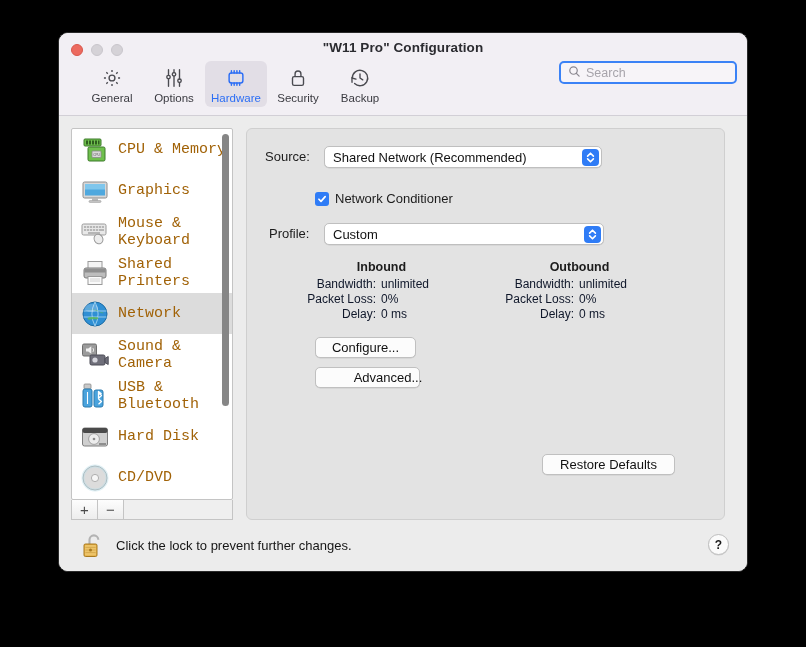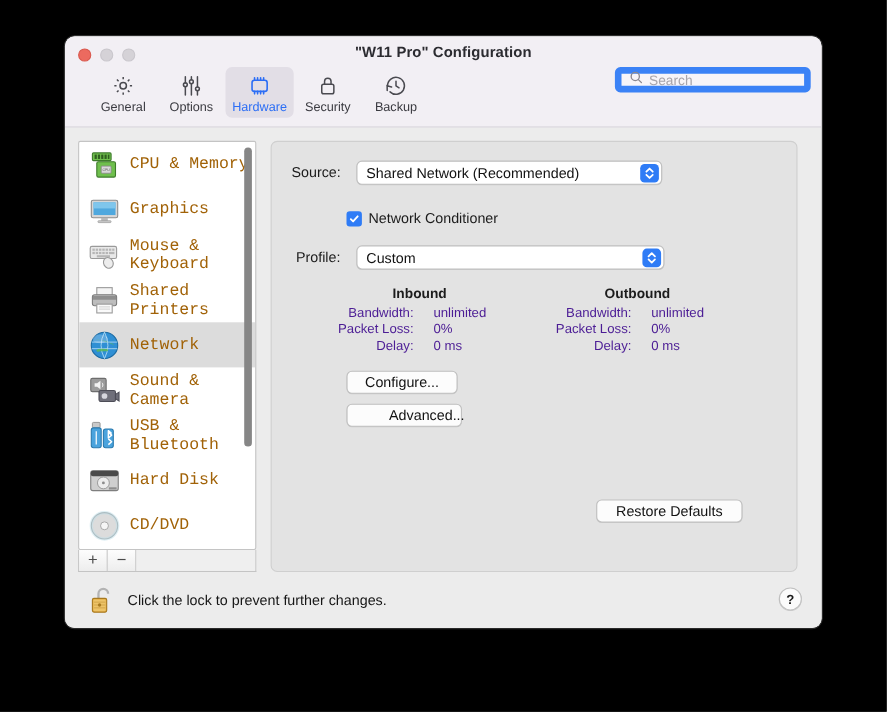--- a/index.html
+++ b/index.html
@@ -58,21 +58,21 @@
   }
   .tab.selected { background: #e2dee6; }
   .tab .ico { height: 26px; display: flex; align-items: center; justify-content: center; }
   .tab .lbl { font-size: 11.5px; color: #3a3a40; margin-top: 1px; }
   .tab.selected .lbl { color: #2c6ef5; }
 
   #search {
     position: absolute; right: 10px; top: 28px;
     width: 178px; height: 23px;
     background: #f7f4f8;
-    border: 6px solid #3b82f6;
+    border: 2px solid #3b82f6;
     border-radius: 5px;
     display: flex; align-items: center;
     padding: 0 7px;
   }
   #search .ph { font-size: 12.5px; color: #a7a4ab; margin-left: 5px; }
 
   
   #body {
     position: relative;
     height: 457px;
@@ -177,21 +177,21 @@
   
   #stats { position: absolute; left: 42px; top: 131px; width: 400px; }
   .stats-col { position: absolute; top: 0; width: 185px; }
   .stats-col.in { left: 0; }
   .stats-col.out { left: 198px; }
   .st-head {
     text-align: center;
     font-size: 12.5px; font-weight: bold; color: #1c1c1c;
     margin-bottom: 3px;
   }
-  .st-row { display: flex; font-size: 12px; color: #4c1d95; line-height: 15px; gap: 13px; }
+  .st-row { display: flex; font-size: 12px; color: #0f172a; line-height: 15px; }
   .st-k { width: 92px; text-align: right; padding-right: 5px; }
   .st-v { text-align: left; }
 
   .pbtn {
     background: #fcfcfc;
     border: 1px solid #c0c0c0;
     border-radius: 5px;
     font-size: 13px; color: #111;
     text-align: center;
     box-shadow: 0 0.5px 0.5px rgba(0,0,0,0.10);

